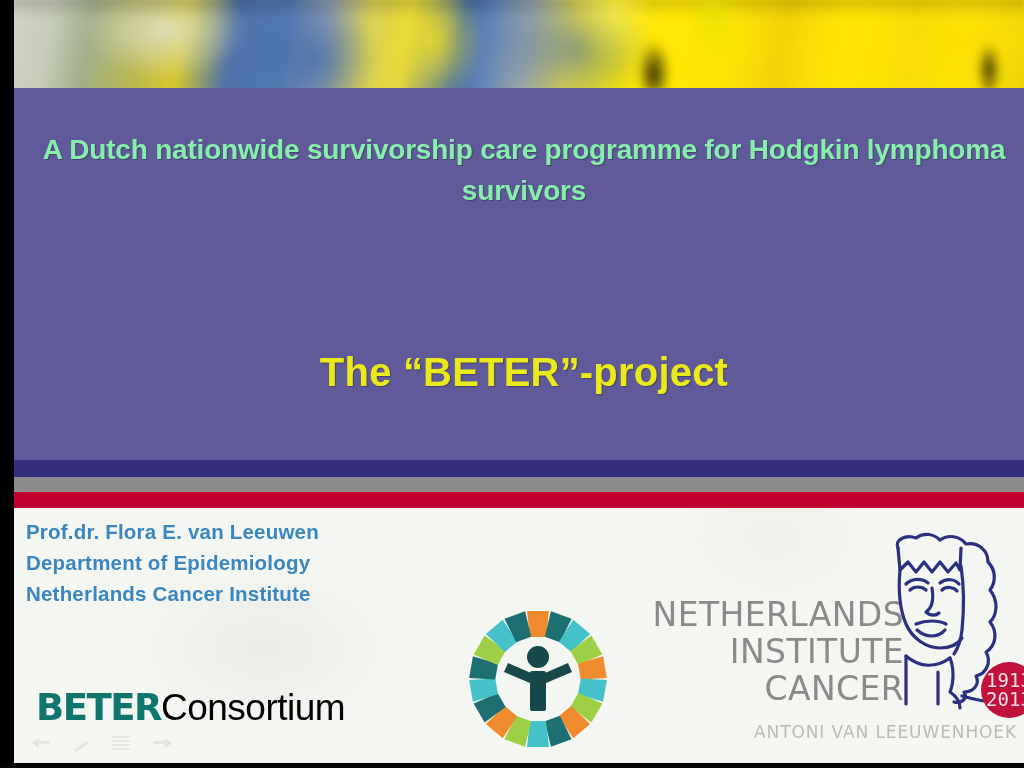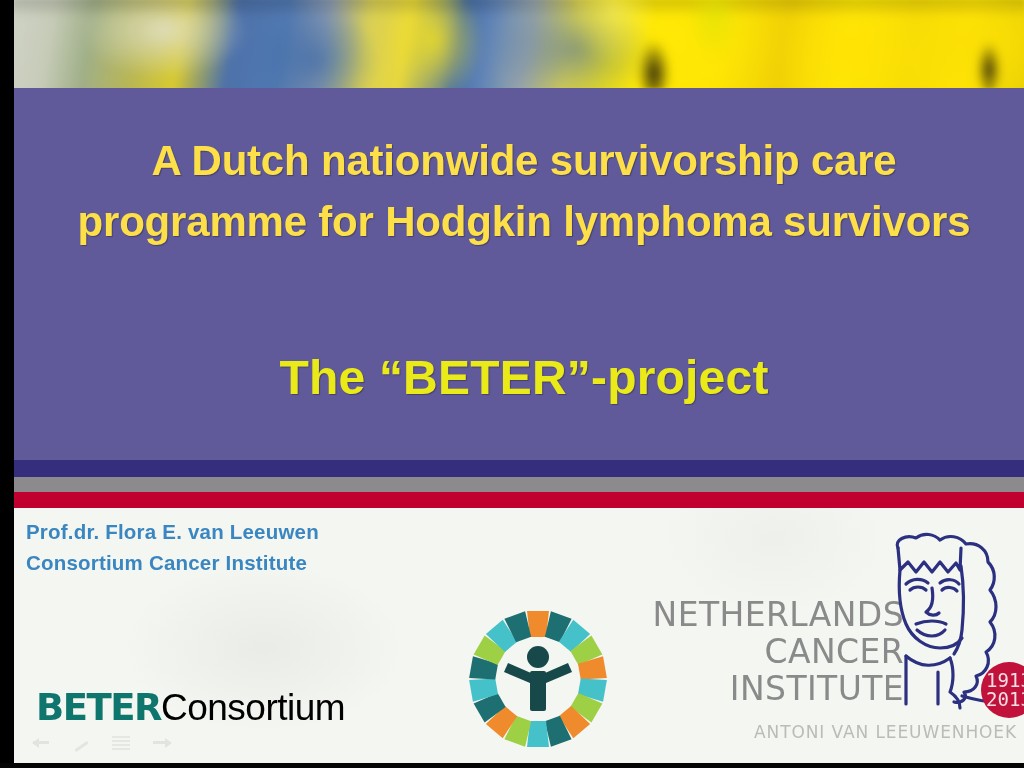--- a/index.html
+++ b/index.html
@@ -99,35 +99,35 @@
     left: 14px; top: 88px;
     width: 1010px; height: 372px;
     background: #605a9a;
     z-index: 10;
   }
   .title-main {
     position: absolute;
     left: 20px; top: 42px;
     width: 980px;
     text-align: center;
-    color: #fde047;
+    color: #86efac;
     font-weight: bold;
-    font-size: 42px;
+    font-size: 28px;
     line-height: 1.46;
     letter-spacing: -0.2px;
     text-shadow: 1px 1px 1px rgba(40,30,60,0.45);
   }
   .title-sub {
     position: absolute;
     left: 20px; top: 262px;
     width: 980px;
     text-align: center;
     color: #eaea18;
     font-weight: bold;
-    font-size: 48px;
+    font-size: 40px;
     letter-spacing: 0.2px;
     text-shadow: 1px 1px 1px rgba(40,30,60,0.45);
   }
 
   
   .stripe {
     position: absolute;
     left: 14px;
     width: 1010px;
     z-index: 12;
@@ -299,21 +299,22 @@
 
   <div class="stripe stripe-navy"></div>
   <div class="stripe stripe-grey"></div>
   <div class="stripe stripe-red"></div>
 
   <div class="body-area">
     <div class="body-wash"></div>
 
     <div class="author-block">
       <div class="author-line">Prof.dr. Flora E. van Leeuwen</div>
-      <div class="author-line">Consortium Cancer Institute</div>
+      <div class="author-line">Department of Epidemiology</div>
+      <div class="author-line">Netherlands Cancer Institute</div>
     </div>
 
     <div class="consortium"><span class="beter">BETER</span><span class="word">Consortium</span></div>
 
     <div class="nav-controls">
       <div class="nav-ico back"></div>
       <div class="nav-ico pen"></div>
       <div class="nav-ico menu">
           <i></i>
           <i></i>
@@ -387,22 +388,22 @@
             <rect x="-8" y="-8" width="16" height="40" rx="2"></rect>
             <path d="M-7,-6 L-30,-16 L-34,-7 L-8,4 Z"></path>
             <path d="M7,-6 L30,-16 L34,-7 L8,4 Z"></path>
           </g>
         </g>
       </svg>
     </div>
 
     <div class="nki-logo">
       <div class="nki-line">NETHERLANDS</div>
+      <div class="nki-line">INSTITUTE</div>
       <div class="nki-line">CANCER</div>
-      <div class="nki-line">INSTITUTE</div>
     </div>
     <div class="nki-sub">ANTONI VAN LEEUWENHOEK</div>
 
     <div class="leeuwenhoek">
       <svg viewBox="0 0 162 200" width="162" height="200" aria-hidden="true">
         <g fill="none" stroke="#2b3080" stroke-width="3.2" stroke-linecap="round" stroke-linejoin="round">
 
           <path d="M22,22 C18,14 30,8 40,12 C48,6 58,8 64,14 C72,8 84,10 90,18
                    C102,16 112,24 112,36 C120,44 120,56 114,64
                    C122,74 122,88 114,96 C122,106 120,120 110,126

